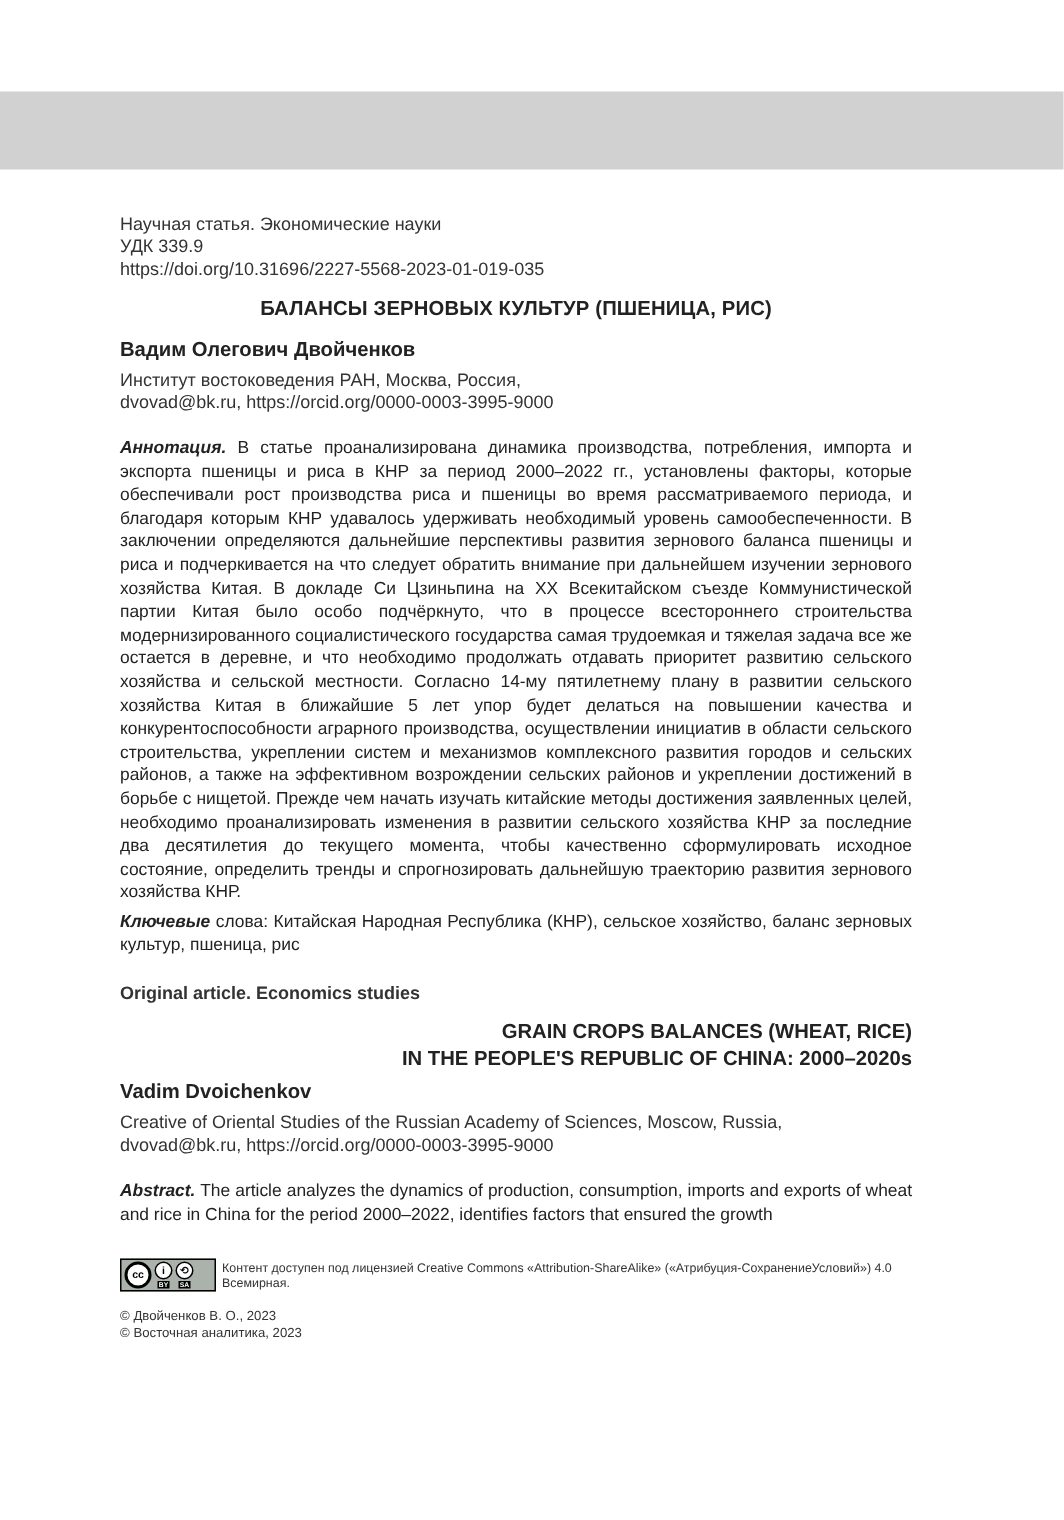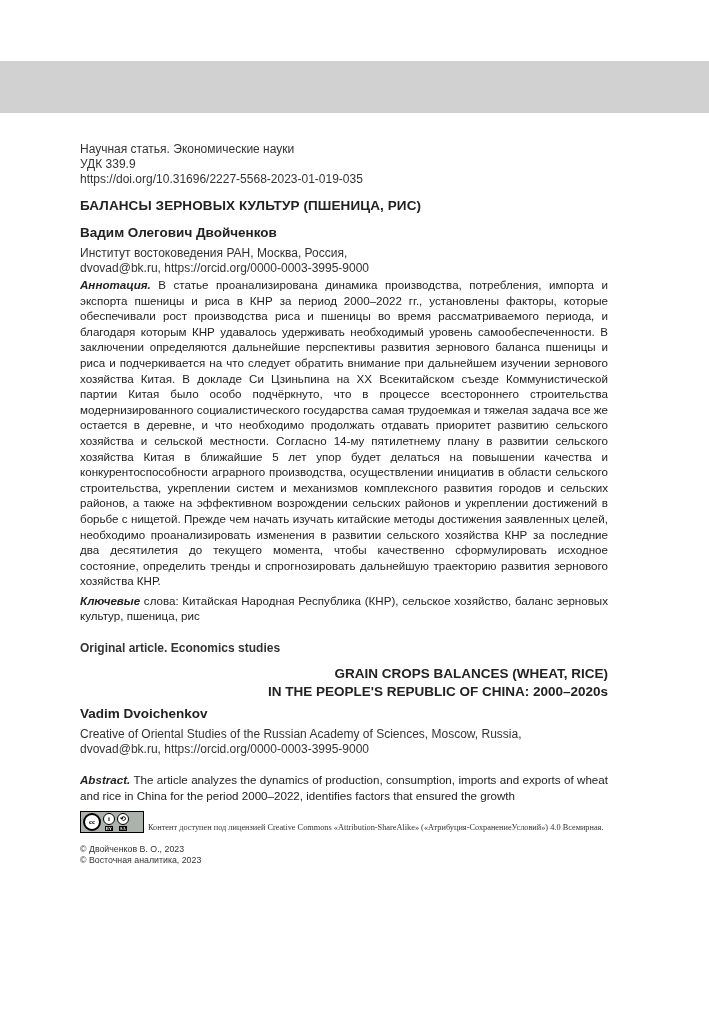--- a/index.html
+++ b/index.html
@@ -1,32 +1,32 @@
 <!DOCTYPE html>
 <html><head>
 <meta charset="utf-8">
 <style>
   html, body { margin: 0; padding: 0; background: #ffffff; }
   body { width: 709px; height: 1013px; position: relative; overflow: hidden;
          font-family: "Liberation Sans", "DejaVu Sans", sans-serif; color: #222; }
   .band { position: absolute; left: 0; top: 61px; width: 709px; height: 52px; background: #d1d1d1; }
   .page { position: absolute; left: 80px; top: 142px; width: 528px; }
   .meta { font-size: 12px; line-height: 15px; color: #333; }
-  .title { font-weight: bold; font-size: 13.5px; line-height: 18px; margin-top: 10px; color: #222; letter-spacing: 0.1px; }
+  .title { text-align: center; font-weight: bold; font-size: 13.5px; line-height: 18px; margin-top: 10px; color: #222; letter-spacing: 0.1px; }
   .author { font-weight: bold; font-size: 13.5px; margin-top: 9px; line-height: 18px; color: #222; }
   .affil { font-size: 12px; line-height: 15px; margin-top: 4px; color: #333; }
-  .abstract { font-size: 11.6px; line-height: 15.6px; text-align: justify; margin-top: 1px; color: #222; hyphens: manual; }
+  .abstract { font-size: 11.6px; line-height: 15.6px; text-align: justify; margin-top: 15px; color: #222; hyphens: manual; }
   .abstract b i, .kw b i { font-weight: bold; font-style: italic; }
   .kw { font-size: 11.6px; line-height: 15.6px; text-align: justify; margin-top: 4px; color: #222; }
   .cite { font-size: 11.6px; line-height: 15.6px; text-align: justify; margin-top: 6px; color: #222; }
   .en-meta { font-size: 12px; line-height: 15px; margin-top: 17px; color: #333; font-weight: bold; }
   .en-title { text-align: right; font-weight: bold; font-size: 13.5px; line-height: 18px; margin-top: 9px; color: #222; }
   .en-author { font-weight: bold; font-size: 13.5px; margin-top: 4px; line-height: 18px; color: #222; }
   .en-abstract { font-size: 11.6px; line-height: 15.6px; text-align: justify; margin-top: 15px; color: #222; }
-  .license { display: flex; align-items: flex-end; margin-top: 8px; font-family: Liberation Serif, serif; }
+  .license { display: flex; align-items: center; margin-top: 22px; }
   .cc-badge { width: 64px; height: 22px; background: #aab2ab; border: 1px solid #000; display: flex; align-items: center; padding: 0 2px; box-sizing: border-box; gap: 2px; flex-shrink: 0; }
   .cc-circle { width: 18px; height: 18px; border-radius: 50%; background: #fff; border: 2px solid #000; box-sizing: border-box; font-size: 7px; font-weight: bold; display: flex; align-items: center; justify-content: center; color: #000; }
   .cc-sub { display: flex; flex-direction: column; align-items: center; }
   .cc-small { width: 12px; height: 12px; border-radius: 50%; background: #fff; border: 1.5px solid #000; box-sizing: border-box; font-size: 7px; font-weight: bold; display: flex; align-items: center; justify-content: center; color: #000; }
   .cc-lbl { font-size: 4.5px; line-height: 5px; font-weight: bold; color: #fff; background: #000; padding: 0 1px; margin-top: 1px; }
   .license-text { font-size: 8.3px; line-height: 10.5px; margin-left: 4px; color: #333; }
   .copy { font-size: 8.8px; line-height: 10.5px; margin-top: 11px; color: #333; }
 </style>
 </head>
 <body>

